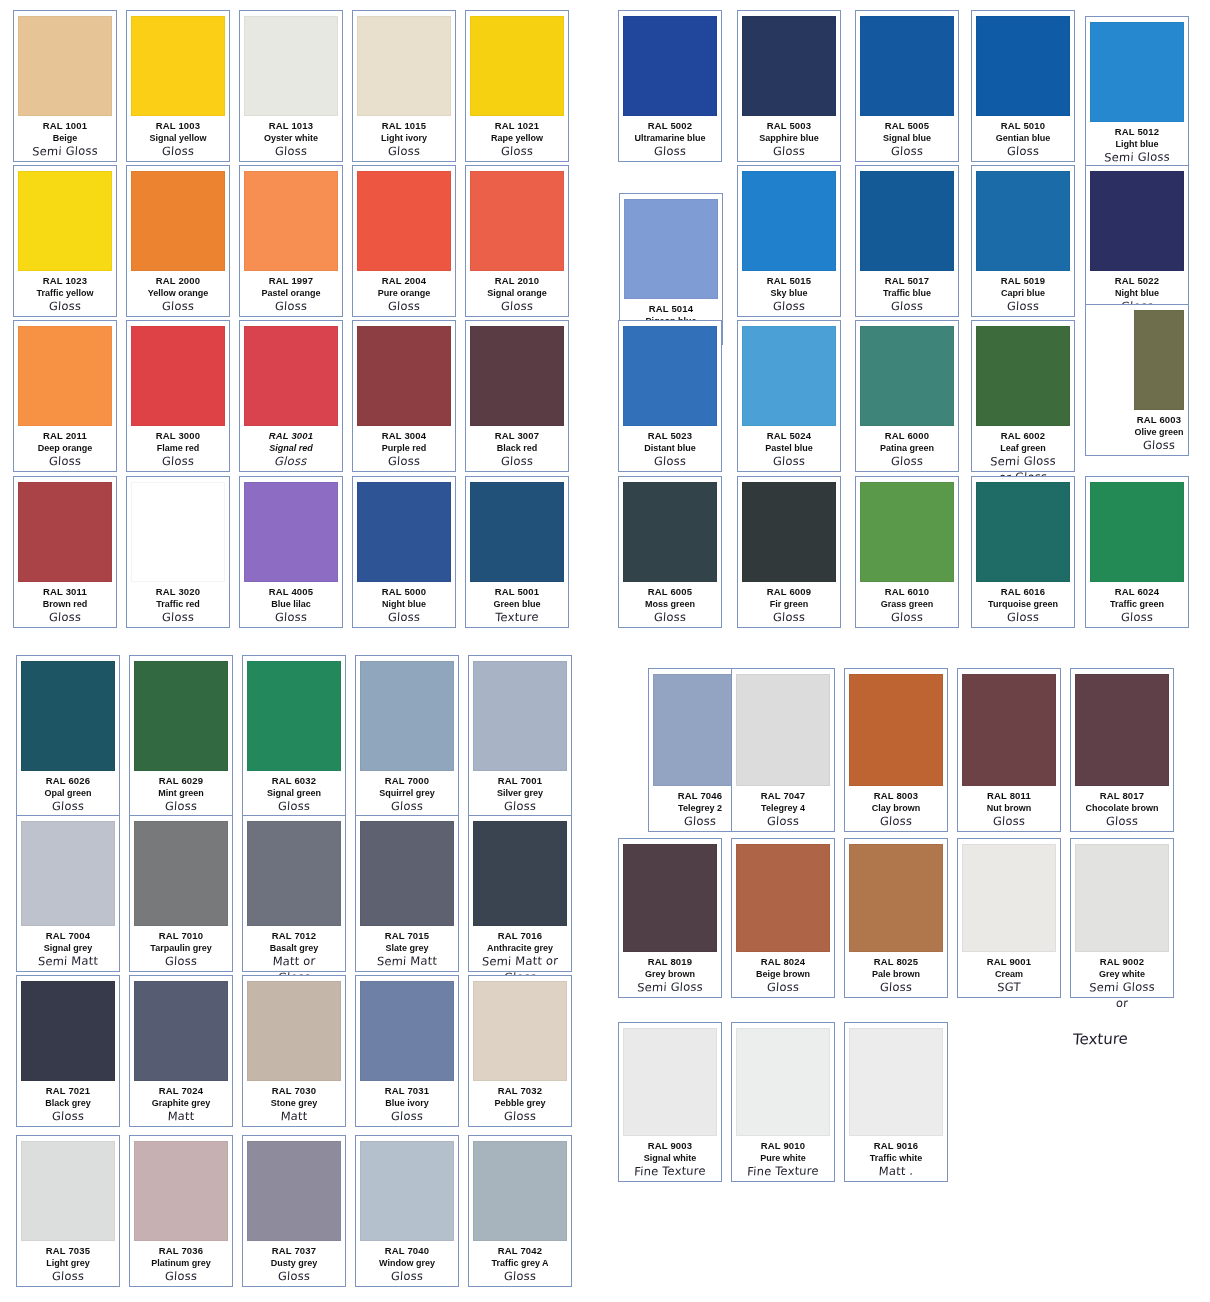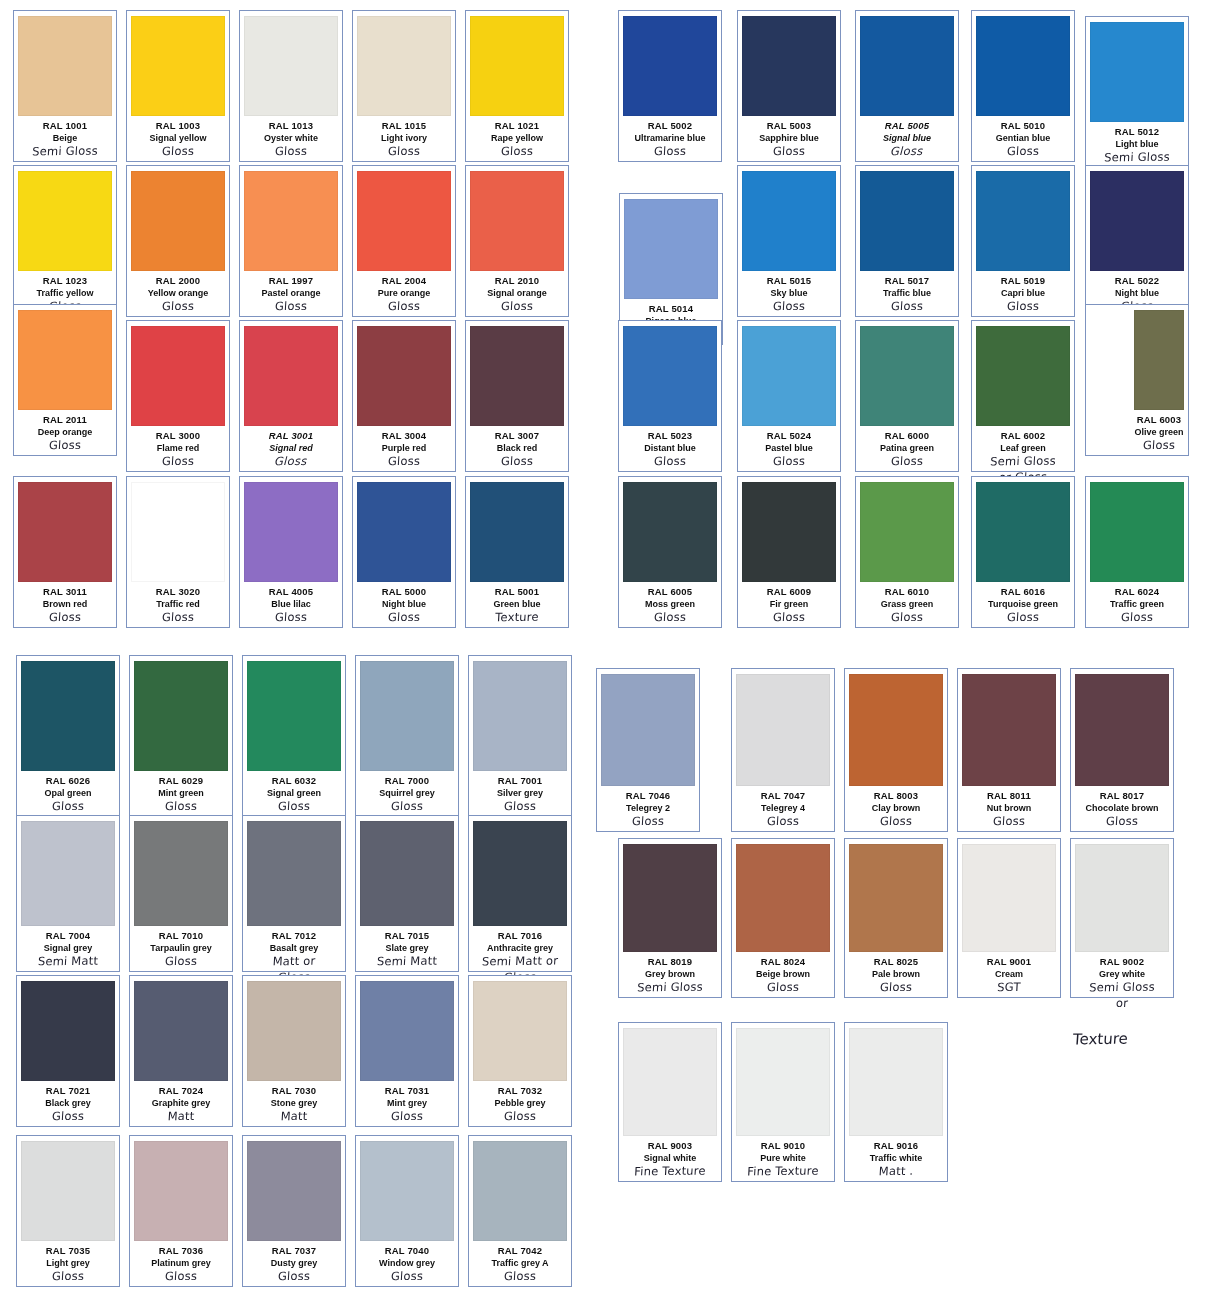--- a/index.html
+++ b/index.html
@@ -149,21 +149,21 @@
       </div>
     </div>
     <div class="card" style="left: 465px; top: 165px;">
       <span class="chip" style="background: rgb(234, 96, 73); height: 100px;"></span>
       <div class="meta">
         <div class="ral">RAL 2010</div>
         <div class="nm">Signal orange</div>
         <div class="fin">Gloss</div>
       </div>
     </div>
-    <div class="card" style="left: 13px; top: 304px;">
+    <div class="card" style="left: 13px; top: 320px;">
       <span class="chip" style="background: rgb(247, 146, 68); height: 100px;"></span>
       <div class="meta">
         <div class="ral">RAL 2011</div>
         <div class="nm">Deep orange</div>
         <div class="fin">Gloss</div>
       </div>
     </div>
     <div class="card" style="left: 126px; top: 320px;">
       <span class="chip" style="background: rgb(223, 66, 70); height: 100px;"></span>
       <div class="meta">
@@ -245,21 +245,21 @@
       </div>
     </div>
     <div class="card" style="left: 737px; top: 10px;">
       <span class="chip" style="background: rgb(39, 55, 93); height: 100px;"></span>
       <div class="meta">
         <div class="ral">RAL 5003</div>
         <div class="nm">Sapphire blue</div>
         <div class="fin">Gloss</div>
       </div>
     </div>
-    <div class="card" style="left: 855px; top: 10px; font-style: italic;">
+    <div class="card" style="left: 855px; top: 10px;">
       <span class="chip" style="background: rgb(20, 89, 159); height: 100px;"></span>
       <div class="meta">
         <div class="ral">RAL 5005</div>
         <div class="nm">Signal blue</div>
         <div class="fin">Gloss</div>
       </div>
     </div>
     <div class="card" style="left: 971px; top: 10px;">
       <span class="chip" style="background: rgb(15, 91, 166); height: 100px;"></span>
       <div class="meta">
@@ -500,21 +500,21 @@
       <div class="meta">
         <div class="ral">RAL 7030</div>
         <div class="nm">Stone grey</div>
         <div class="fin">Matt</div>
       </div>
     </div>
     <div class="card" style="left: 355px; top: 975px;">
       <span class="chip" style="background: rgb(111, 128, 166); height: 100px;"></span>
       <div class="meta">
         <div class="ral">RAL 7031</div>
-        <div class="nm">Mint grey</div>
+        <div class="nm">Blue ivory</div>
         <div class="fin">Gloss</div>
       </div>
     </div>
     <div class="card" style="left: 468px; top: 975px;">
       <span class="chip" style="background: rgb(221, 210, 195); height: 100px;"></span>
       <div class="meta">
         <div class="ral">RAL 7032</div>
         <div class="nm">Pebble grey</div>
         <div class="fin">Gloss</div>
       </div>
@@ -552,21 +552,21 @@
       </div>
     </div>
     <div class="card" style="left: 468px; top: 1135px;">
       <span class="chip" style="background: rgb(167, 180, 190); height: 100px;"></span>
       <div class="meta">
         <div class="ral">RAL 7042</div>
         <div class="nm">Traffic grey A</div>
         <div class="fin">Gloss</div>
       </div>
     </div>
-    <div class="card" style="left: 596px; top: 668px;">
+    <div class="card" style="left: 648px; top: 668px;">
       <span class="chip" style="background: rgb(147, 163, 194); height: 112px;"></span>
       <div class="meta">
         <div class="ral">RAL 7046</div>
         <div class="nm">Telegrey 2</div>
         <div class="fin">Gloss</div>
       </div>
     </div>
     <div class="card" style="left: 731px; top: 668px;">
       <span class="chip" style="background: rgb(220, 220, 221); height: 112px;"></span>
       <div class="meta">

